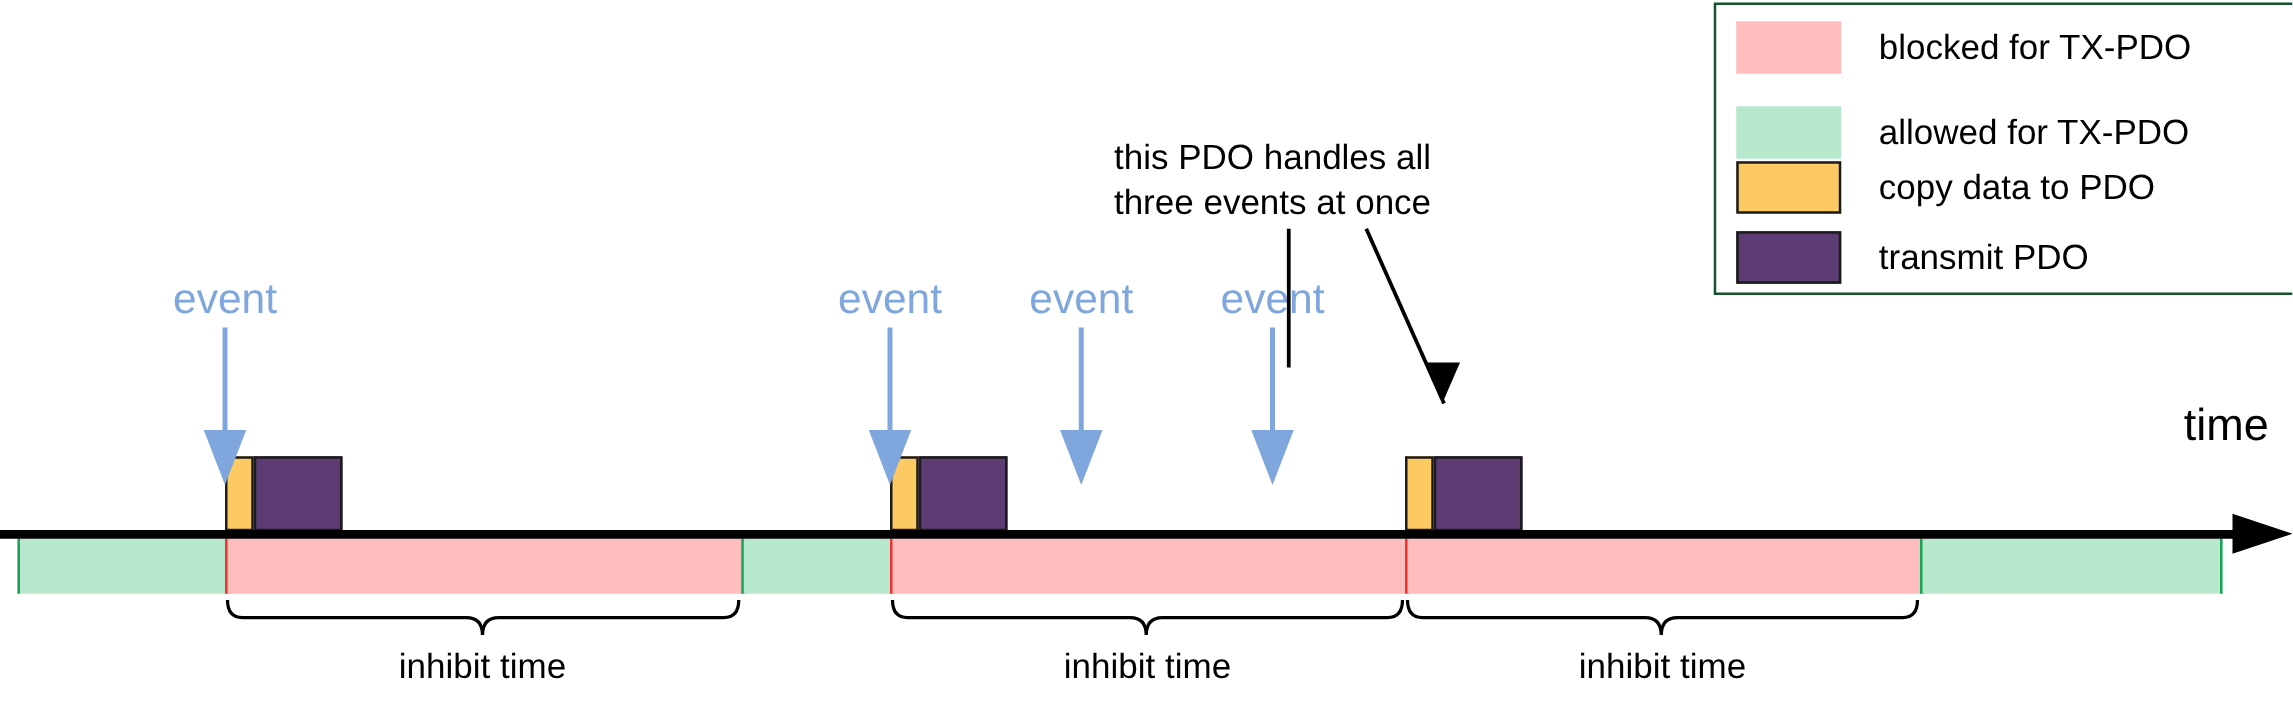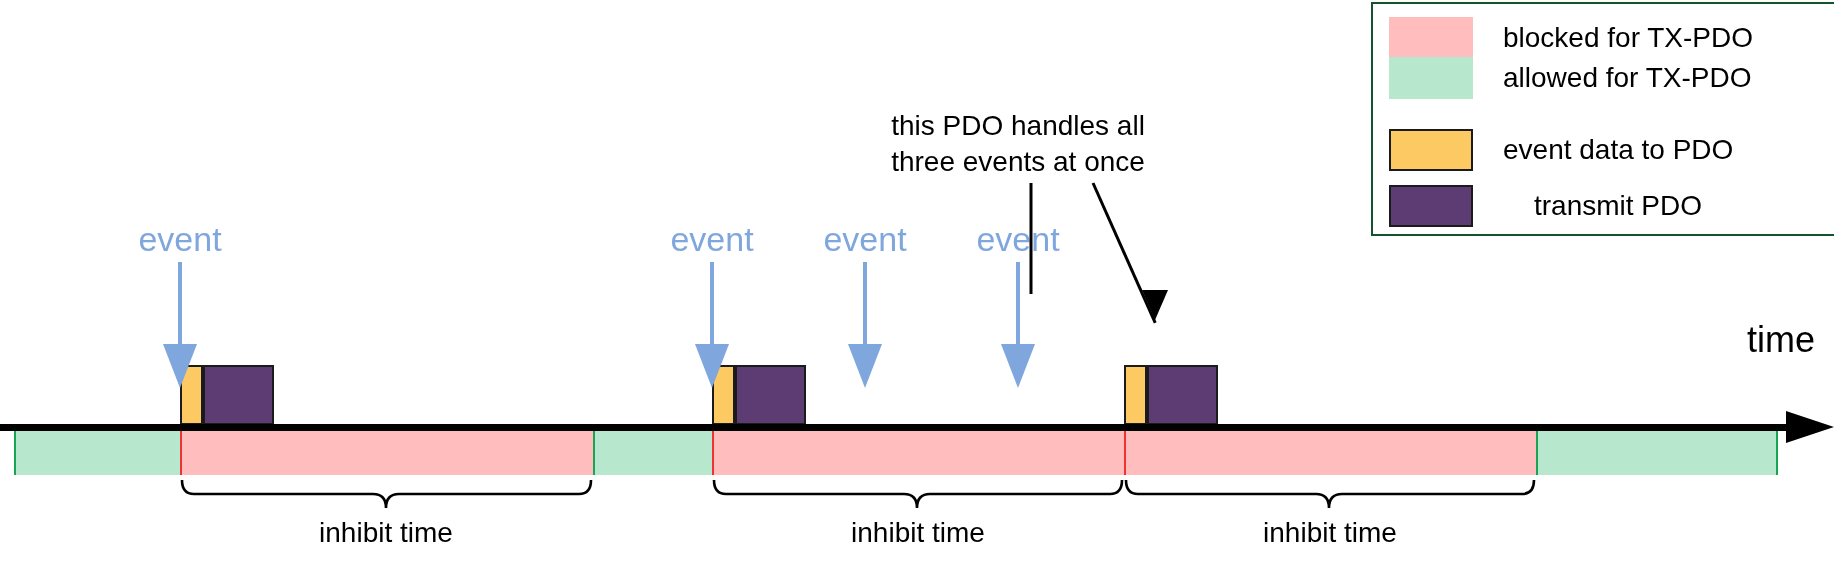--- a/index.html
+++ b/index.html
@@ -211,27 +211,27 @@
       <path d="M 2 2 Q 2 16 14 16 L 192 16 Q 205 16 205 30 Q 205 16 218 16 L 398 16 Q 410 16 410 2"></path>
     </svg>
     <div class="brace-label" style="left:1330px;top:517px;">inhibit time</div>
   </div>
 
   <div class="legend">
     <div class="legend-row" style="top:8px;">
       <div class="swatch pale" style="background:#ffbdbd;"></div>
       <div class="legend-text">blocked for TX-PDO</div>
     </div>
-    <div class="legend-row" style="top:48px;">
+    <div class="legend-row" style="top:76px;">
       <div class="swatch pale" style="background:#b7e8ce;"></div>
       <div class="legend-text">allowed for TX-PDO</div>
     </div>
     <div class="legend-row" style="top:120px;">
       <div class="swatch solid" style="background:#fdc963;"></div>
-      <div class="legend-text">event data to PDO</div>
-    </div>
-    <div class="legend-row" style="top:176px;gap:31px;">
+      <div class="legend-text">copy data to PDO</div>
+    </div>
+    <div class="legend-row" style="top:176px;">
       <div class="swatch solid" style="background:#5d3c73;"></div>
       <div class="legend-text">transmit PDO</div>
     </div>
   </div>
 
 </div>
 
 </body></html>

